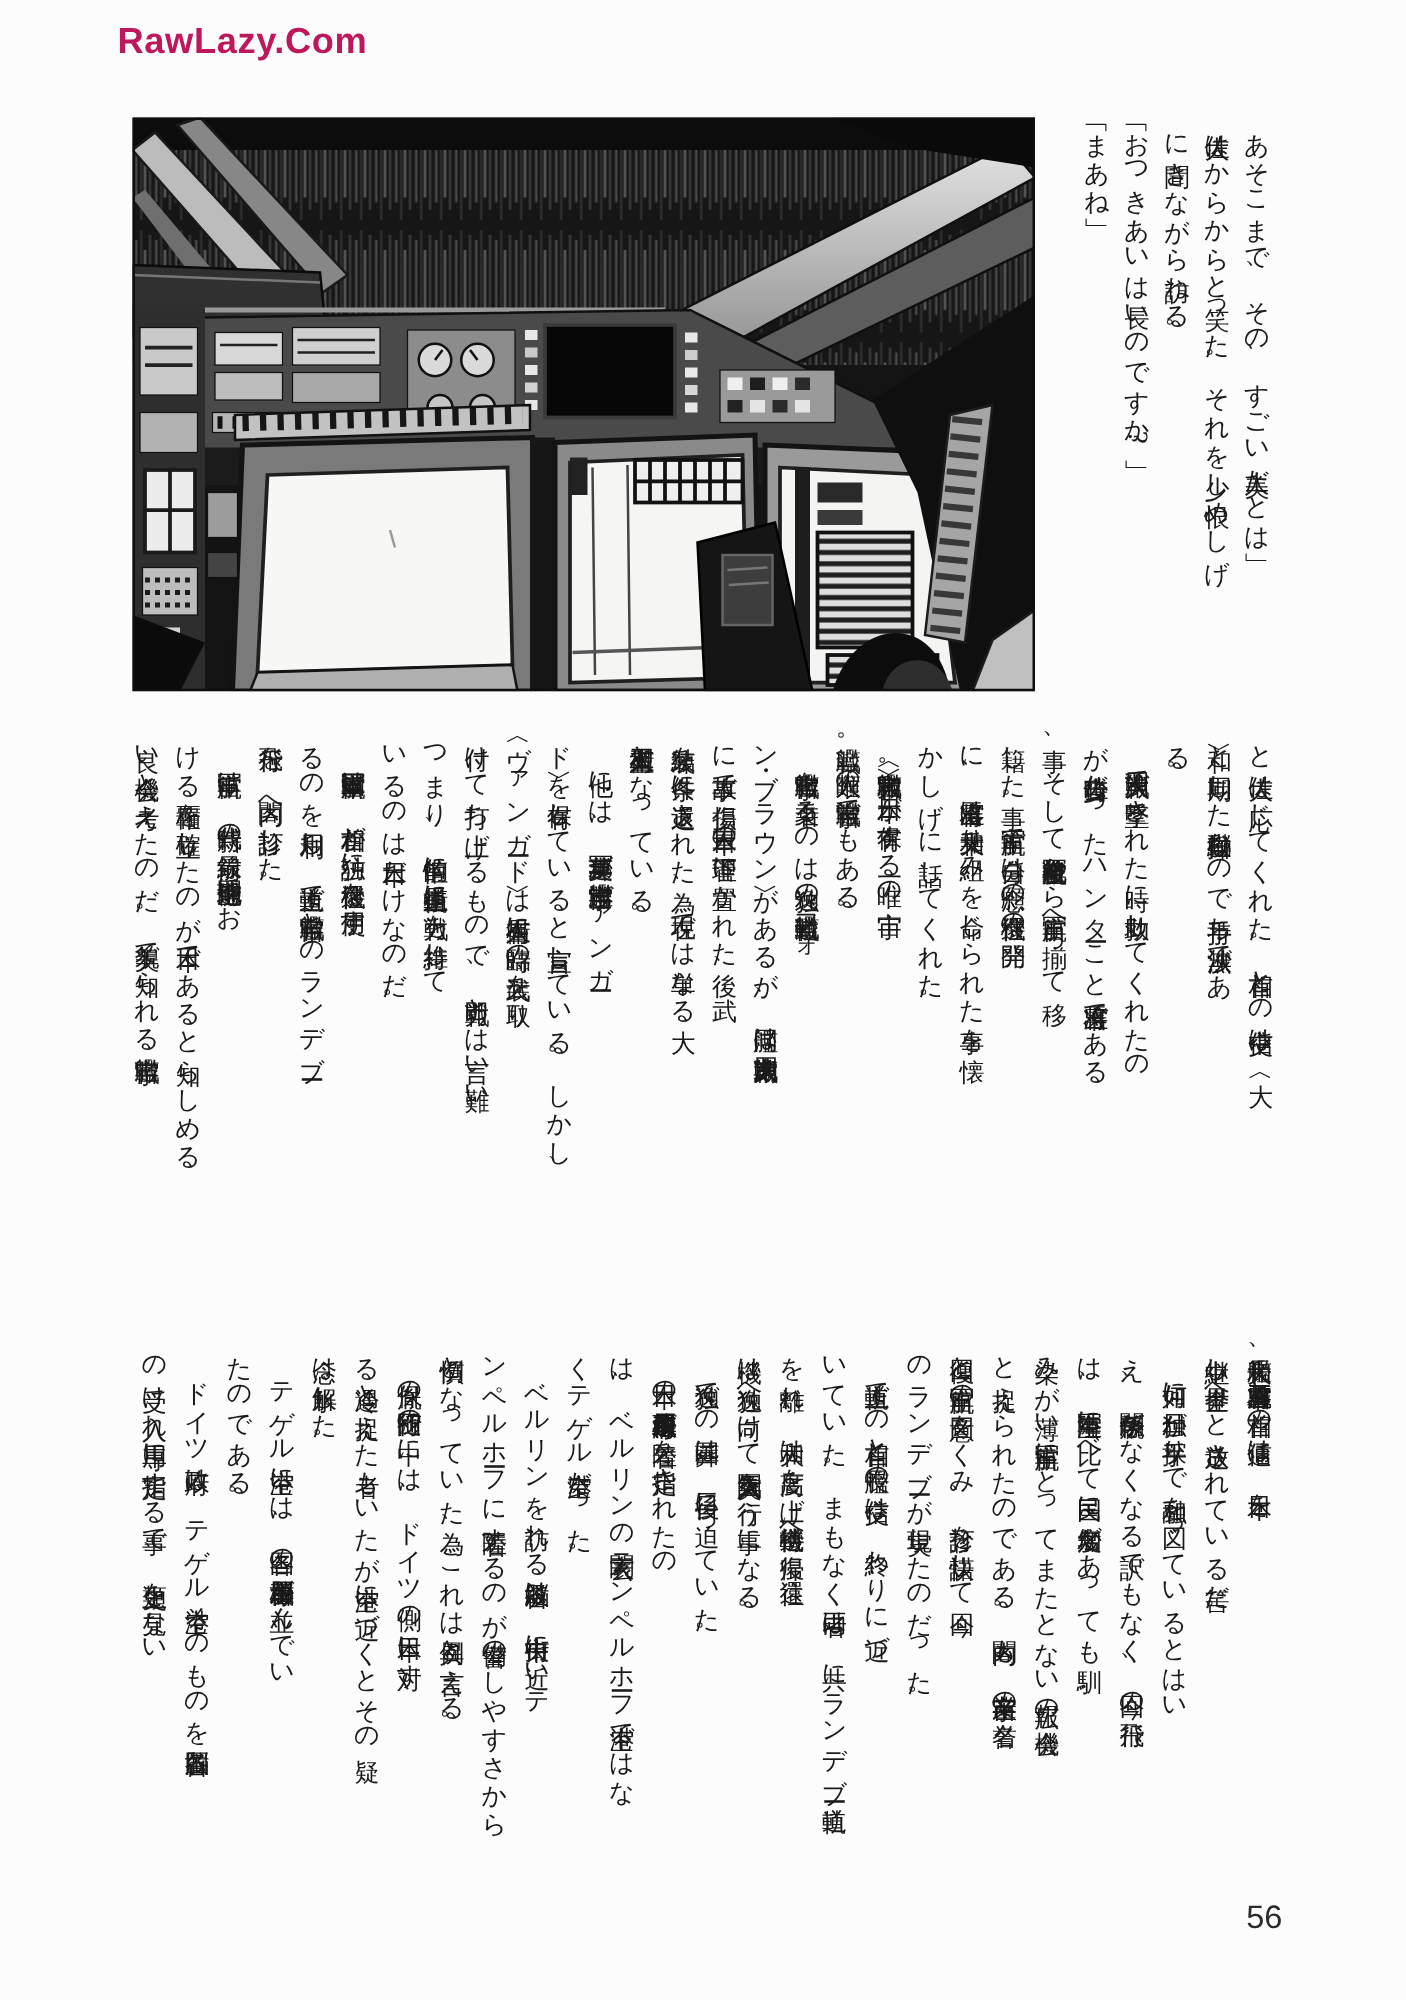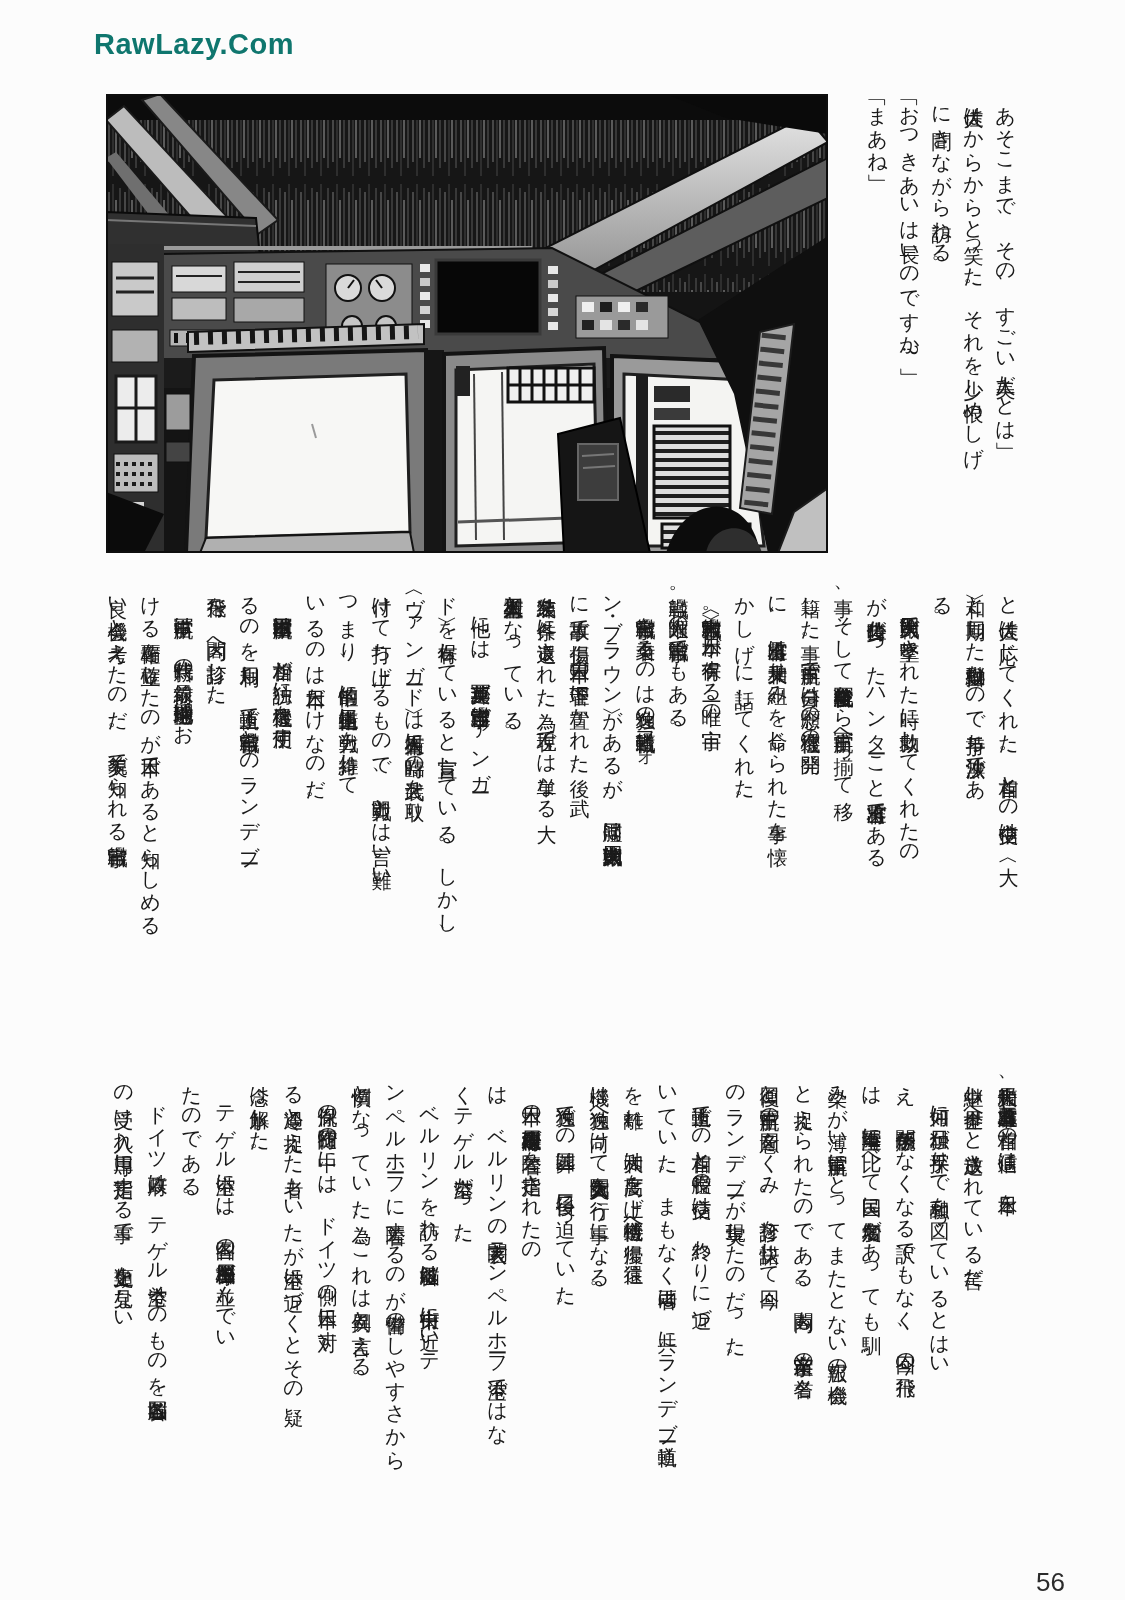--- a/index.html
+++ b/index.html
@@ -4,45 +4,45 @@
 <style>
   html,body{margin:0;padding:0;background:#e8e8e8;}
   .page{
     position:relative;
     width:1125px;height:1600px;
     background:#fcfcfc;
     overflow:hidden;
     font-family:"DejaVu Serif","Liberation Serif",serif;
   }
   .wm-top{
-    position:absolute;left:94px;top:28px;
+    position:absolute;left:94px;top:17px;
     font-family:"Liberation Sans","DejaVu Sans",sans-serif;
     font-weight:800;font-size:29px;letter-spacing:.5px;
-    color:#0f766e;
+    color:#be185d;
   }
   .art{
     position:absolute;left:106px;top:94px;width:722px;height:459px;
     overflow:hidden;background:#141414;
   }
   .art svg{display:block;width:722px;height:459px;}
   .vtext{
     position:absolute;
     writing-mode:vertical-rl;
     text-orientation:mixed;
     color:#1a1a1a;
     overflow:visible;
   }
   .vtext .tcol{white-space:pre;}
   .dialog{top:93px;right:103px;height:430px;font-size:20px;line-height:32px;}
   .middle{top:583px;right:100px;height:448px;font-size:20px;line-height:33px;}
   .bottom{top:1072px;right:100px;height:448px;font-size:20px;line-height:34px;}
   .pagenum{
-    position:absolute;left:997px;top:1567px;
+    position:absolute;left:997px;top:1518px;
     font-family:"Liberation Sans","DejaVu Sans",sans-serif;
-    font-size:26px;color:#2b2b2b;margin-left:39px;
+    font-size:26px;color:#2b2b2b;
   }
   .wm-bottom{
     position:absolute;left:851px;top:1542px;
     font-family:"DejaVu Serif","Liberation Serif",serif;
     font-weight:bold;font-size:35px;letter-spacing:1px;
     color:#a2555f;
   }
 </style>
 </head>
 <body>

